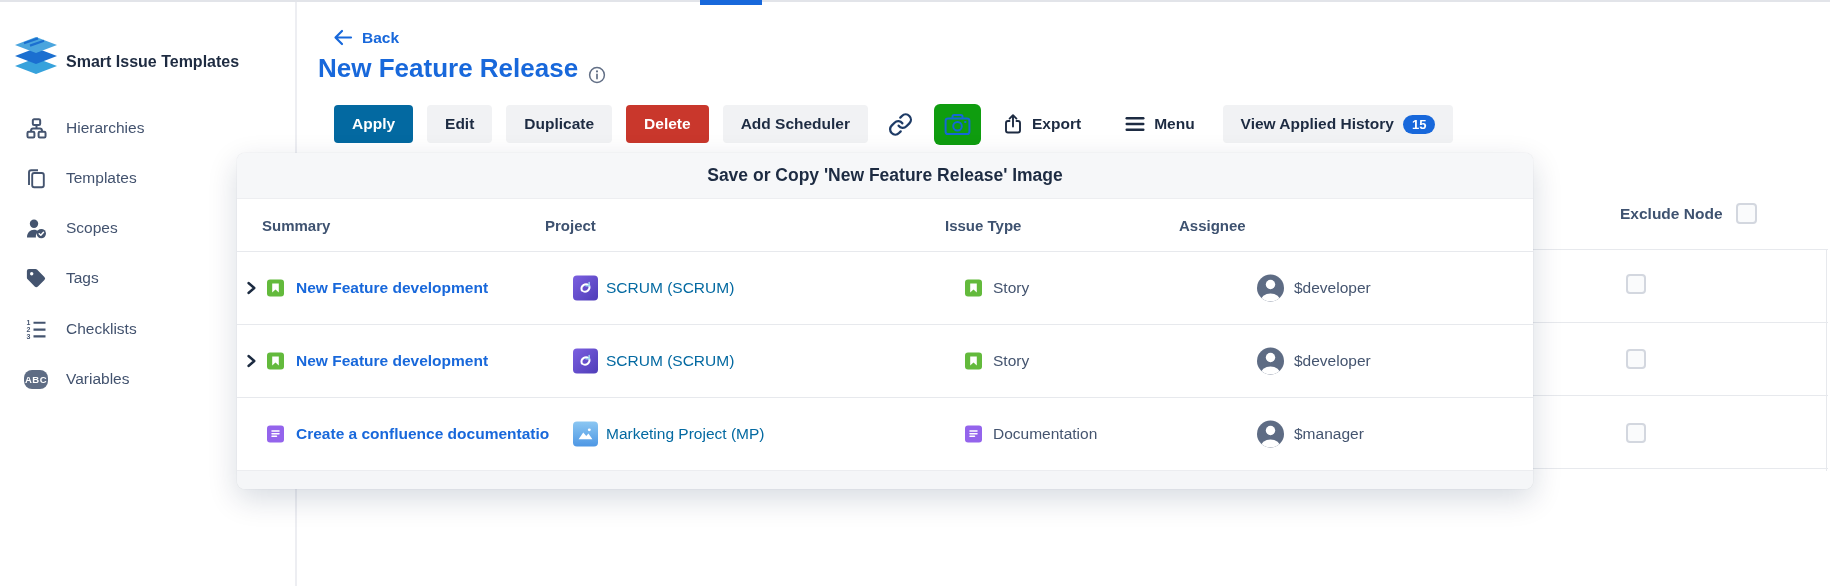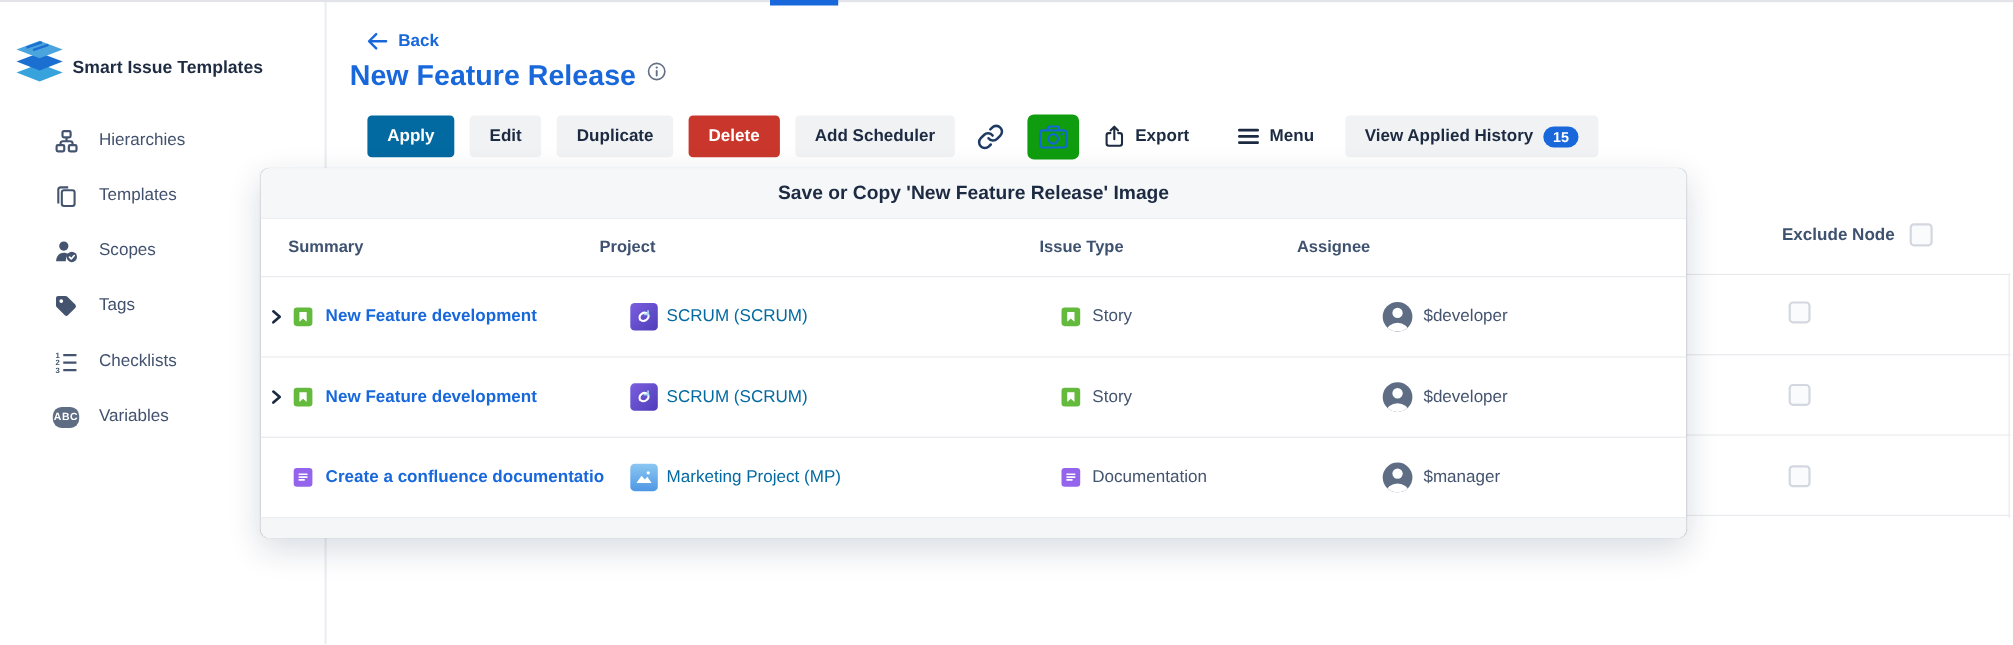--- a/index.html
+++ b/index.html
@@ -8,30 +8,30 @@
 
   
   .top-line{position:absolute;top:0;left:0;width:1830px;height:2px;background:#E2E4E9;}
   .tab-indicator{position:absolute;top:0;left:700px;width:62px;height:5px;background:#1868DB;}
 
   
   .sidebar{position:absolute;left:0;top:2px;width:294px;height:584px;background:#fff;}
   .content-divider{position:absolute;left:295px;top:2px;width:2px;height:584px;background:#EDEEF2;z-index:1;}
   .logo-wrap{position:absolute;left:12px;top:33px;width:48px;height:42px;}
   .app-title{position:absolute;left:66px;top:51px;font-size:16px;font-weight:700;color:#1E2B41;}
-  .nav-item{position:absolute;left:12px;width:294px;height:32px;display:flex;align-items:center;cursor:pointer;padding-left:12px;}
+  .nav-item{position:absolute;left:0;width:294px;height:32px;display:flex;align-items:center;cursor:pointer;}
   .nav-icon{width:24px;height:22px;margin-left:24px;display:flex;align-items:center;justify-content:center;}
   .nav-label{margin-left:18px;font-size:15.5px;color:#42526E;}
   .abc-badge{display:inline-block;width:30px;height:19px;line-height:19px;background:#5E6C84;border-radius:8px;
              color:#fff;font-size:9.5px;font-weight:700;text-align:center;letter-spacing:.5px;}
 
   
   .back-link{position:absolute;left:333px;top:28px;display:flex;align-items:center;gap:9px;
              color:#1868DB;font-size:15.5px;font-weight:700;cursor:pointer;}
-  .page-title-row{position:absolute;left:318px;top:53px;display:flex;align-items:flex-start;gap:10px;}
+  .page-title-row{position:absolute;left:318px;top:53px;display:flex;align-items:flex-end;gap:10px;}
   .page-title{font-size:26px;font-weight:700;color:#1868DB;}
   .info-icon{width:18px;height:18px;margin-top:3px;cursor:pointer;}
 
   
   .toolbar{position:absolute;left:334px;top:104px;height:40px;display:flex;align-items:center;gap:14px;z-index:2;}
   .btn{height:38px;border:none;border-radius:4px;padding:0 18px;font-family:"Liberation Sans",sans-serif;
        font-size:15.5px;font-weight:600;color:#1D2B42;background:#F1F2F4;display:flex;align-items:center;
        justify-content:center;cursor:pointer;white-space:nowrap;}
   .btn.primary{background:#0369a1;color:#fff;font-weight:700;}
   .btn.danger{background:#C9372C;color:#fff;font-weight:700;}

